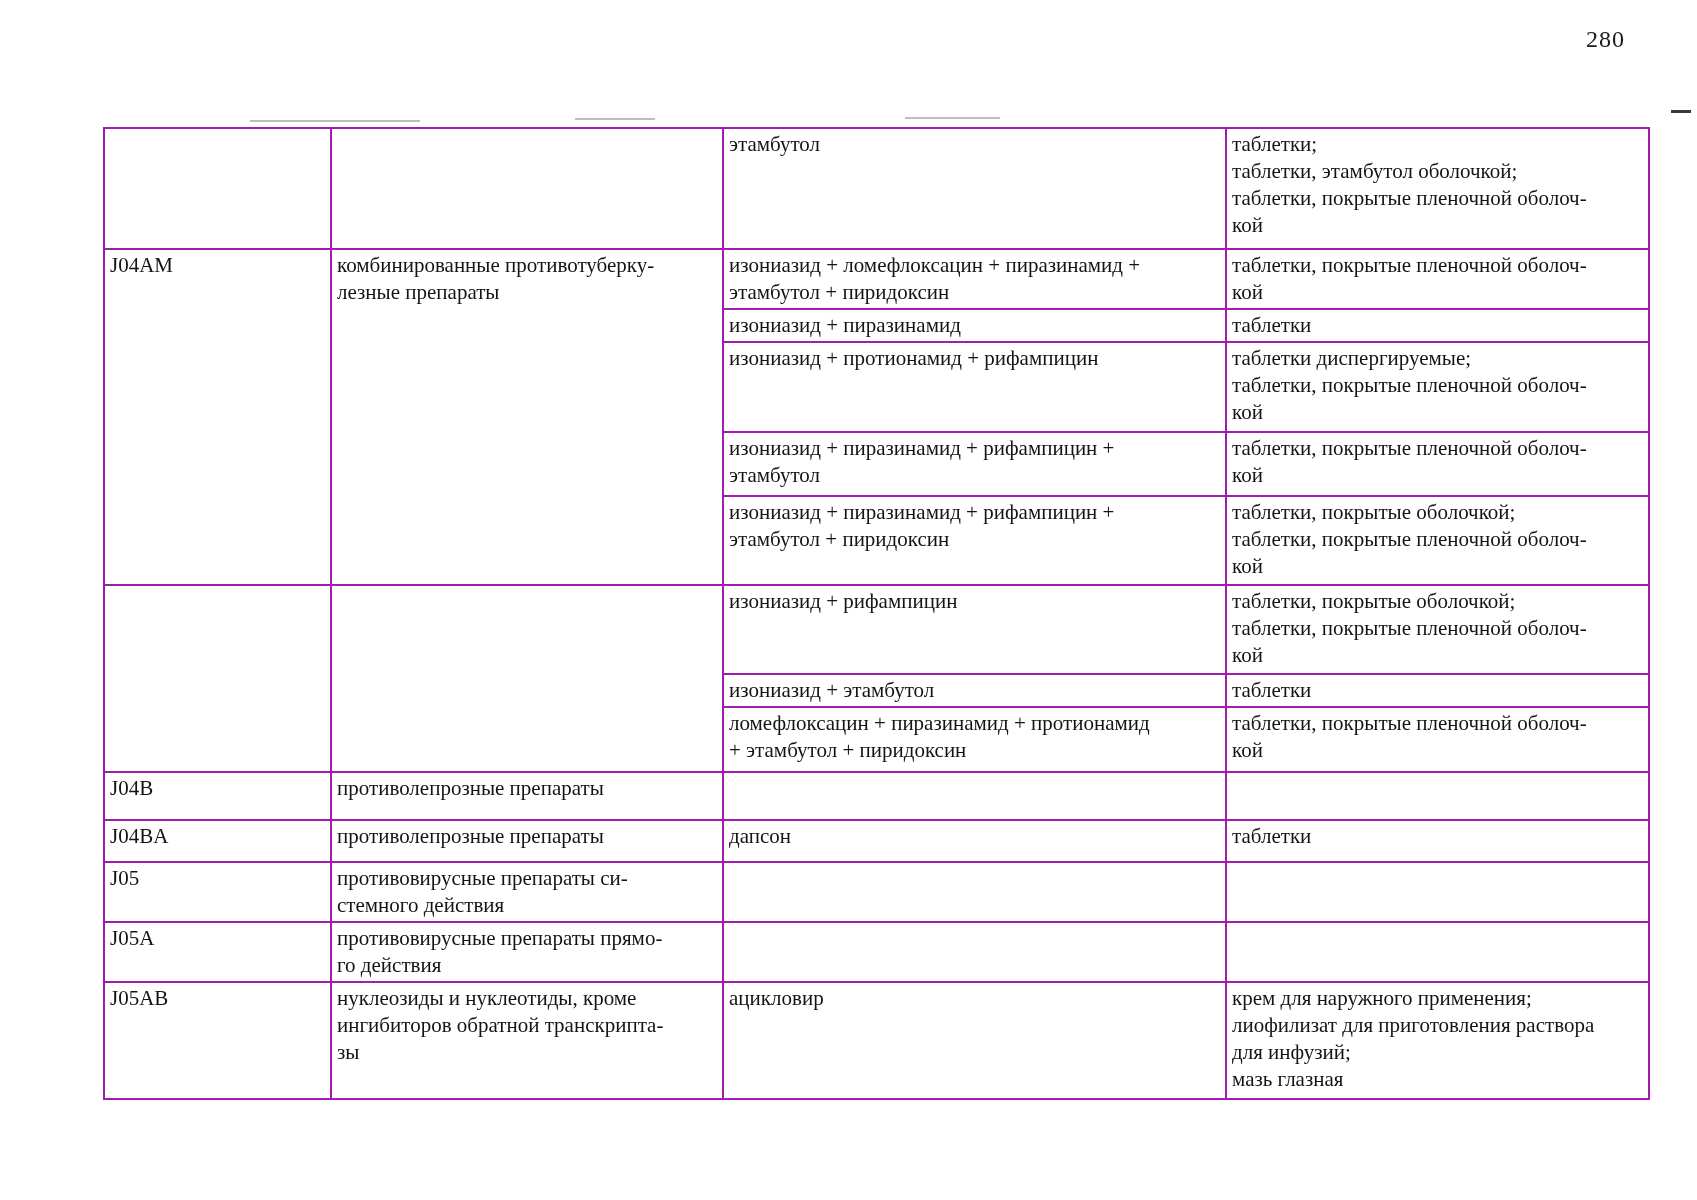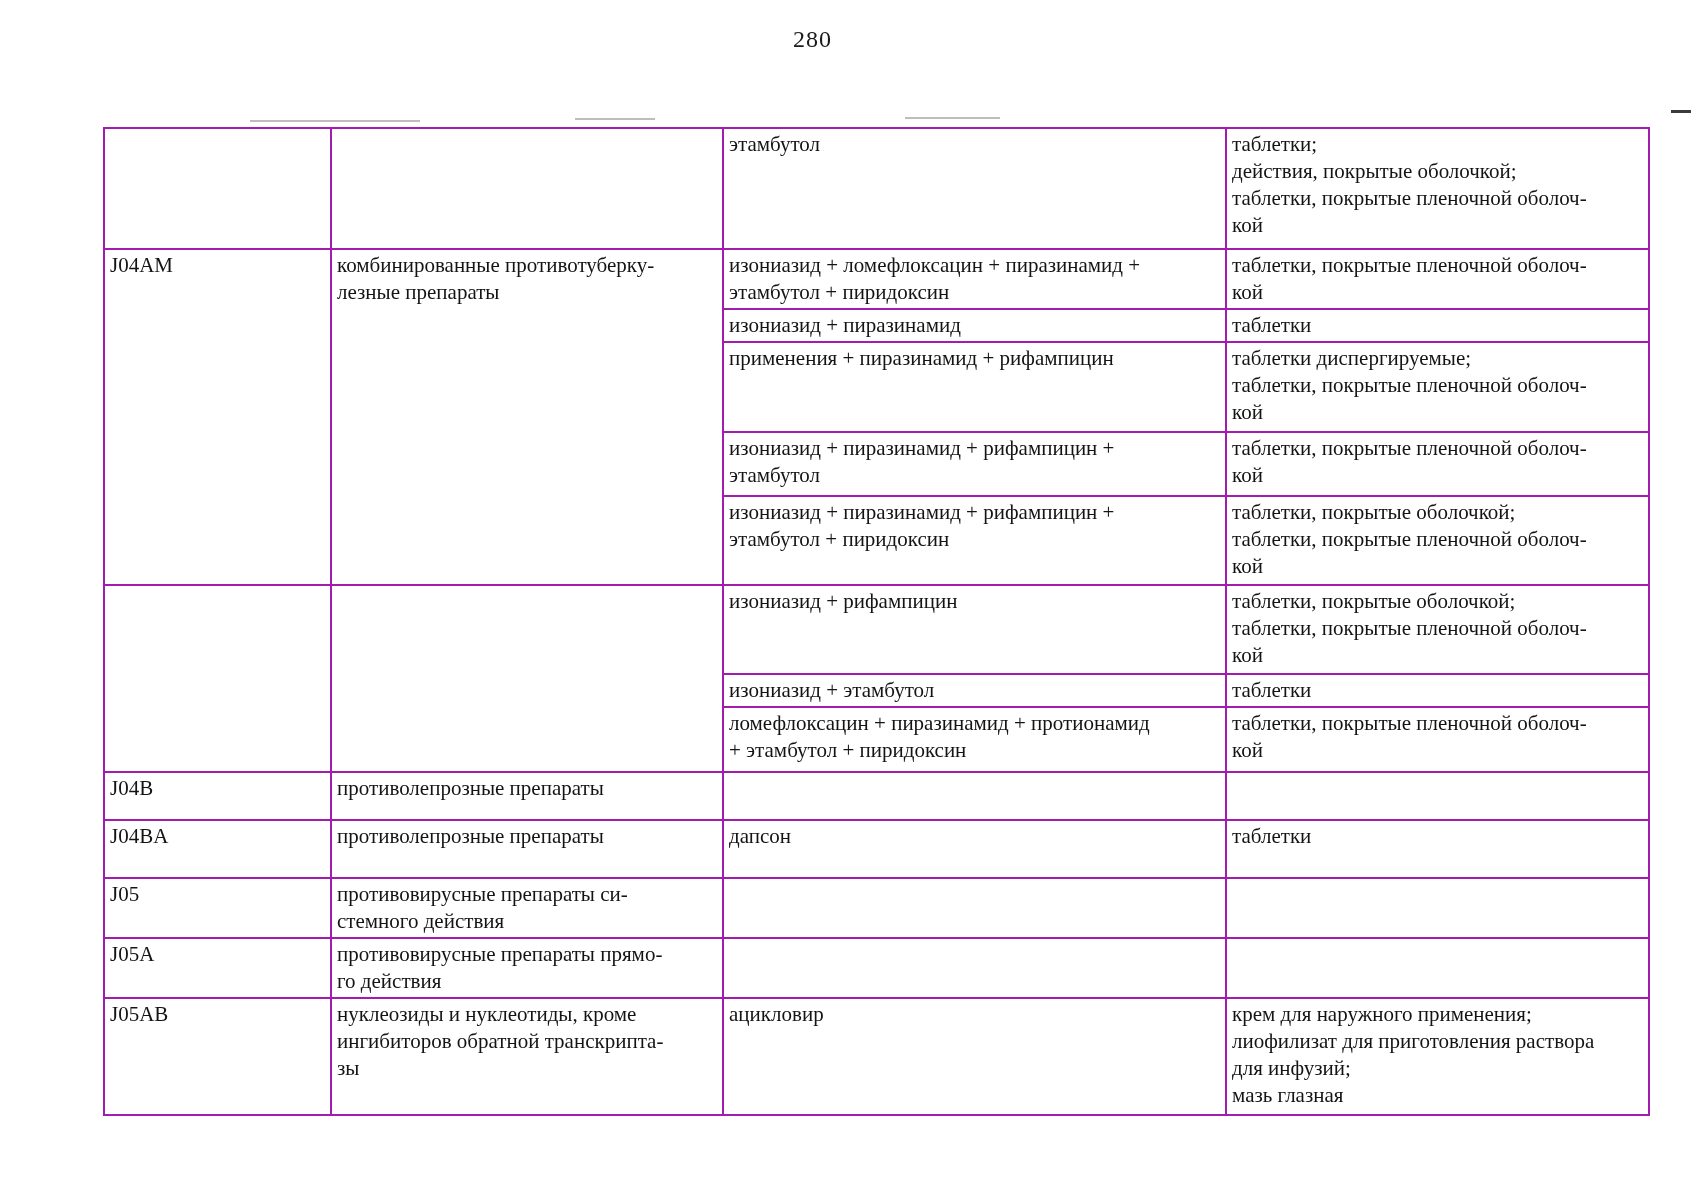--- a/index.html
+++ b/index.html
@@ -14,21 +14,21 @@
     overflow: hidden;
     font-family: "Liberation Serif", serif;
     color: #131313;
     -webkit-font-smoothing: antialiased;
   }
   .page-number {
     position: absolute;
     top: 26px;
     left: 0;
     width: 1625px;
-    text-align: center;
+    text-align: right;
     font-size: 24px;
     letter-spacing: 1px;
     color: #1a1a1a;
   }
   .margin-dash {
     position: absolute;
     left: 1671px;
     top: 110px;
     width: 20px;
     height: 3px;
@@ -82,39 +82,39 @@
     <col class="col-group">
     <col class="col-drug">
     <col class="col-forms">
   </colgroup>
   <tbody id="table-body">
       <tr style="height: 121px;">
         <td></td>
         <td></td>
         <td>этамбутол</td>
         <td>таблетки;
-действия, покрытые оболочкой;
+таблетки, этамбутол оболочкой;
 таблетки, покрытые пленочной оболоч-
 кой</td>
       </tr>
       <tr style="height: 60px;">
         <td rowspan="5">J04AM</td>
         <td rowspan="5">комбинированные противотуберку-
 лезные препараты</td>
         <td>изониазид + ломефлоксацин + пиразинамид +
 этамбутол + пиридоксин</td>
         <td>таблетки, покрытые пленочной оболоч-
 кой</td>
       </tr>
       <tr style="height: 32px;">
         <td>изониазид + пиразинамид</td>
         <td>таблетки</td>
       </tr>
       <tr style="height: 90px;">
-        <td>применения + пиразинамид + рифампицин</td>
+        <td>изониазид + протионамид + рифампицин</td>
         <td>таблетки диспергируемые;
 таблетки, покрытые пленочной оболоч-
 кой</td>
       </tr>
       <tr style="height: 64px;">
         <td>изониазид + пиразинамид + рифампицин +
 этамбутол</td>
         <td>таблетки, покрытые пленочной оболоч-
 кой</td>
       </tr>
@@ -142,21 +142,21 @@
 + этамбутол + пиридоксин</td>
         <td>таблетки, покрытые пленочной оболоч-
 кой</td>
       </tr>
       <tr style="height: 48px;">
         <td>J04B</td>
         <td>противолепрозные препараты</td>
         <td></td>
         <td></td>
       </tr>
-      <tr style="height: 58px; padding-left: 13px;">
+      <tr style="height: 42px; padding-left: 13px;">
         <td>J04BA</td>
         <td>противолепрозные препараты</td>
         <td>дапсон</td>
         <td>таблетки</td>
       </tr>
       <tr style="height: 60px;">
         <td>J05</td>
         <td>противовирусные препараты си-
 стемного действия</td>
         <td></td>

